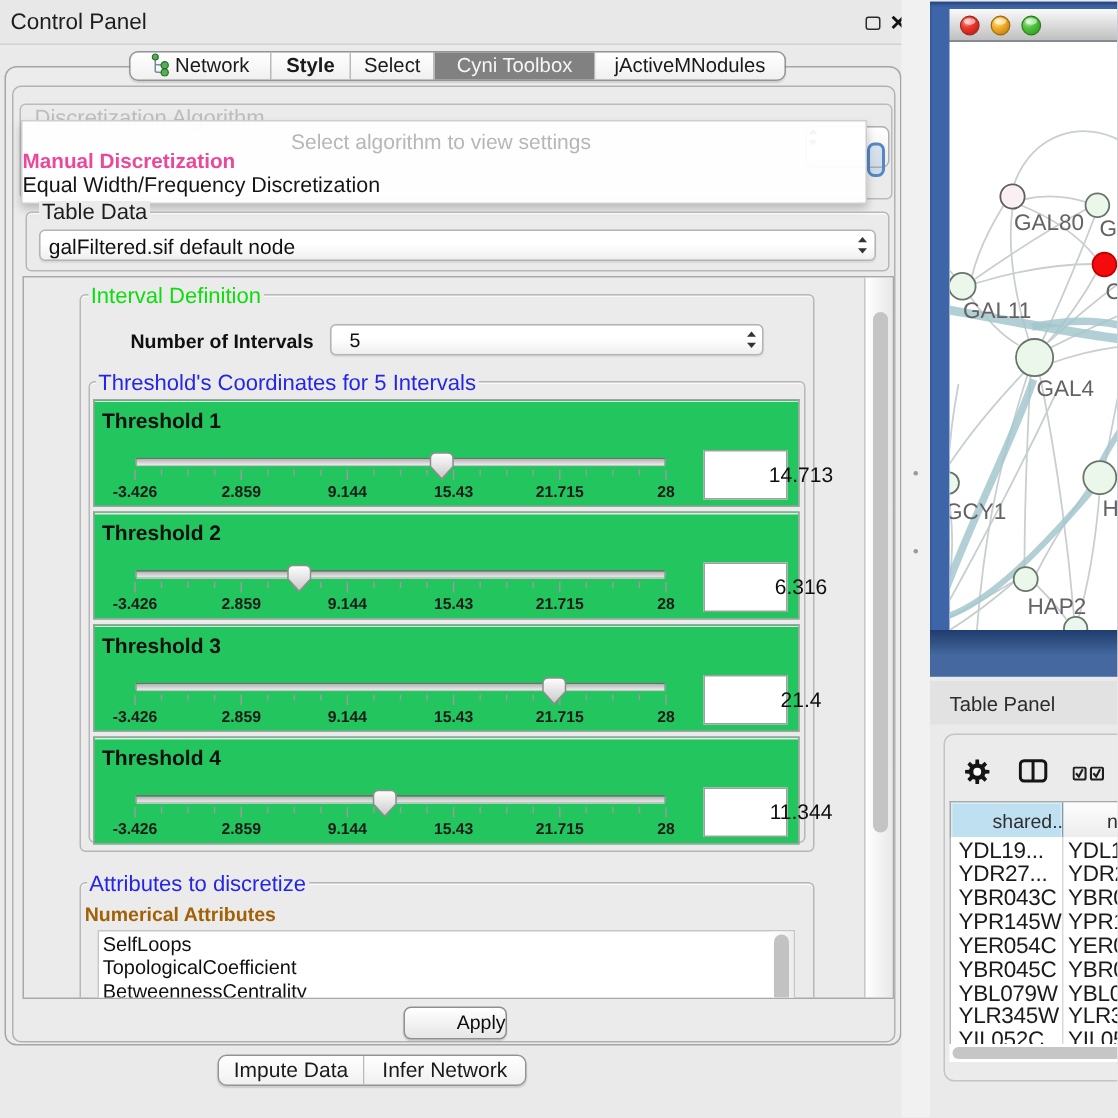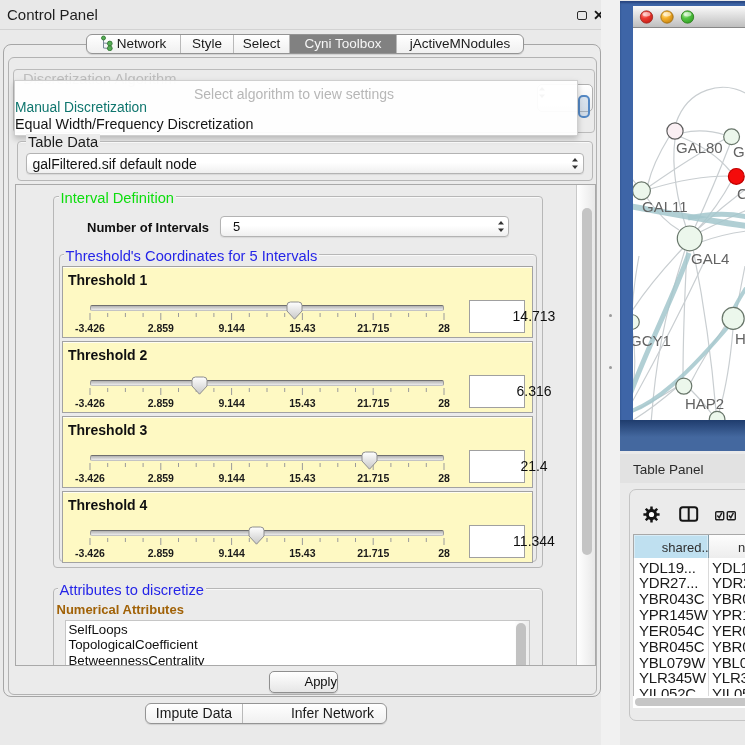--- a/index.html
+++ b/index.html
@@ -11,35 +11,35 @@
 #float-ic{position:absolute;left:577px;top:11px;width:8px;height:7px;border:1.6px solid #2a2a2a;border-radius:2px;}
 #close-ic{position:absolute;left:593px;top:7px;font-size:14px;font-weight:bold;color:#141414;}
 
 .seg{position:absolute;display:flex;border:1px solid #949494;border-radius:6px;background:linear-gradient(#ffffff,#f0f0f0);box-shadow:0 1px 1px rgba(0,0,0,0.12);}
 .seg .s{position:relative;text-align:center;font-size:13.5px;color:#1a1a1a;white-space:nowrap;}
 .seg .s + .s{border-left:1px solid #b9b9b9;}
 .seg .sel{background:#818181;color:#f6f6f6;}
 #toptabs{left:86px;top:34px;height:18px;}
 #toptabs .s{line-height:18px;}
 #toptabs .s1{width:93px;border-radius:5px 0 0 5px;}
-#toptabs .s2{width:52px;}
+#toptabs .s2{width:52px;font-weight:bold;}
 #toptabs .s3{width:55px;}
 #toptabs .s4{width:106px;}
 #toptabs .s5{width:126px;border-radius:0 5px 5px 0;}
 
 #dock{left:3px;top:44px;width:596px;height:651px;border:1px solid #a6a6a6;border-radius:8px;background:#ececec;}
 #inner{left:8px;top:57px;width:587px;height:636px;border:1px solid #b2b2b2;border-radius:6px;background:#ebebeb;}
 
 #dgroup{left:13px;top:68.5px;width:580px;height:62px;border:1px solid #bbbbbb;border-radius:4px;}
 #dlabel{left:23px;top:71px;font-size:14.7px;color:#bdbdbd;}
 #dcombo{left:537px;top:84px;width:54px;height:26px;background:linear-gradient(#ffffff,#ececec);border:1px solid #b0b0b0;border-radius:5px;}
 
 #popup{left:14px;top:80px;width:562px;height:54px;background:rgba(255,255,255,0.94);border:1px solid #cfcfcf;box-shadow:0 3px 6px rgba(0,0,0,0.22);}
 #popup .ph{position:absolute;left:179px;top:4.5px;font-size:14px;color:#b7b7b7;}
-#popup .i1{position:absolute;left:0px;top:18.5px;font-size:13.8px;font-weight:normal;color:#0f766e;}
+#popup .i1{position:absolute;left:0px;top:18.5px;font-size:13.8px;font-weight:bold;color:#ec4899;}
 #popup .i2{position:absolute;left:0px;top:35px;font-size:14.3px;color:#141414;}
 
 .grp{border:1px solid #b7b7b7;border-radius:4px;box-shadow:inset 0 1px 0 rgba(255,255,255,0.7);}
 .glab{position:absolute;font-size:14.7px;background:#ebebeb;padding:0 2px;white-space:nowrap;}
 
 #gTable{left:17px;top:141px;width:574px;height:38px;}
 #labTD{left:26px;top:134px;color:#1d1d1d;}
 .combo{position:absolute;background:linear-gradient(#ffffff 45%,#efefef);border:1px solid #b3b3b3;border-radius:4px;box-shadow:0 1px 1px rgba(0,0,0,0.08);}
 .combo .ct{position:absolute;left:6.5px;top:2px;font-size:13px;color:#101010;}
 .combo svg{position:absolute;}
@@ -49,21 +49,21 @@
 #vsb{position:absolute;left:560px;top:0;width:19px;height:480px;background:linear-gradient(to right,#ffffff,#e7e7e7);border-left:1px solid #c9c9c9;}
 #vsb .th{position:absolute;left:5px;top:23px;width:10px;height:347px;background:#c4c4c4;border-radius:5px;}
 
 #gInt{left:37px;top:11px;width:488px;height:370px;}
 #labInt{left:42.5px;top:4.5px;color:#0ddd0d;}
 #labNI{position:absolute;left:71px;top:35px;font-size:13px;font-weight:bold;color:#101010;}
 #comboNI{left:204px;top:31px;width:287px;height:19px;}
 
 #gThr{left:43px;top:68.5px;width:476px;height:306px;}
 #labThr{left:47.5px;top:62.5px;color:#2525e8;}
-.trow{position:absolute;left:46px;width:469px;height:70px;border:1px solid #a2a2a2;background:#fef9c3;box-shadow:inset 0 1px 0 rgba(255,255,255,0.8);}
+.trow{position:absolute;left:46px;width:469px;height:70px;border:1px solid #a2a2a2;background:#22c55e;box-shadow:inset 0 1px 0 rgba(255,255,255,0.8);}
 .trow .tl{position:absolute;left:5px;top:4.5px;font-size:14px;font-weight:bold;color:#101010;}
 .track{position:absolute;left:27px;width:352px;height:4px;border-radius:2px;background:linear-gradient(#b2b2b2,#ececec);border:1px solid;border-color:#6f6f6f #9c9c9c #c4c4c4 #9c9c9c;}
 .vbox{position:absolute;left:406px;width:54px;height:31px;border:1px solid #a0a0a0;background:#ffffff;}
 .vbox span{position:absolute;width:100%;text-align:center;top:7px;font-size:14px;color:#0e0e0e;padding-left:37px;}
 .ticks{position:absolute;left:20px;}
 .tlabels{position:absolute;left:0;font-size:10.5px;font-weight:bold;color:#1a1a1a;}
 .tlabels span{position:absolute;transform:translateX(-50%);}
 .thumb{position:absolute;}
 
 #gAttr{left:37px;top:403px;width:488px;height:110px;}
@@ -73,21 +73,21 @@
 #alist .li{position:absolute;left:2.5px;font-size:13.3px;color:#101010;}
 #alsb{position:absolute;right:0;top:0;width:14.5px;height:58px;background:linear-gradient(to right,#fdfdfd,#ededed);}
 #alsb .th{position:absolute;left:1.5px;top:2px;width:10px;height:56px;background:#c2c2c2;border-radius:5px;}
 
 #apply{left:269px;top:671px;width:67px;height:20px;border:1px solid #8f8f8f;border-radius:5px;background:linear-gradient(#ffffff,#e6e6e6);text-align:right;font-size:13px;color:#0d0d0d;line-height:19px;box-shadow:0 1px 1px rgba(0,0,0,0.15);}
 
 #bottabs{left:145px;top:703px;height:19px;font-size:14px;}
 #bottabs .s{line-height:19px;font-size:14px;}
 #bottabs .b1{width:96px;border-radius:5px 0 0 5px;}
 #bottabs .b2{width:117px;}
-#bottabs .b3{width:107px;border-radius:0 5px 5px 0;padding-left:36px;}
+#bottabs .b3{width:107px;border-radius:0 5px 5px 0;}
 
 #divider{left:601px;top:0;width:19px;height:745px;background:#f1f1f1;}
 #divider .dot{position:absolute;left:8px;width:3px;height:3px;border-radius:50%;background:#9a9a9a;}
 #netwin{left:620px;top:1px;width:125px;height:450px;background:#3e65a7;box-shadow:inset 0 2px 2px rgba(20,40,90,0.5);}
 #nettitle{position:absolute;left:13px;top:5px;width:112px;height:21px;background:linear-gradient(#fafafa,#bfbfbf);border-bottom:1px solid #888888;}
 #netcanvas{position:absolute;left:13px;top:27px;width:112px;height:392px;background:#ffffff;overflow:hidden;}
 #netbottom{position:absolute;left:0px;top:419px;width:125px;height:31px;background:linear-gradient(#1f3c6d,#44689f 55%,#44689f);}
 #tpbar{left:620px;top:454px;width:125px;height:29px;background:#e2e2e2;}
 #tpbar .t{position:absolute;left:13px;top:7.5px;font-size:13.5px;color:#2b2b2b;}
 #tablebox{left:629px;top:489px;width:140px;height:230px;background:#ebebeb;border:1px solid #c4c4c4;border-radius:7px;}

